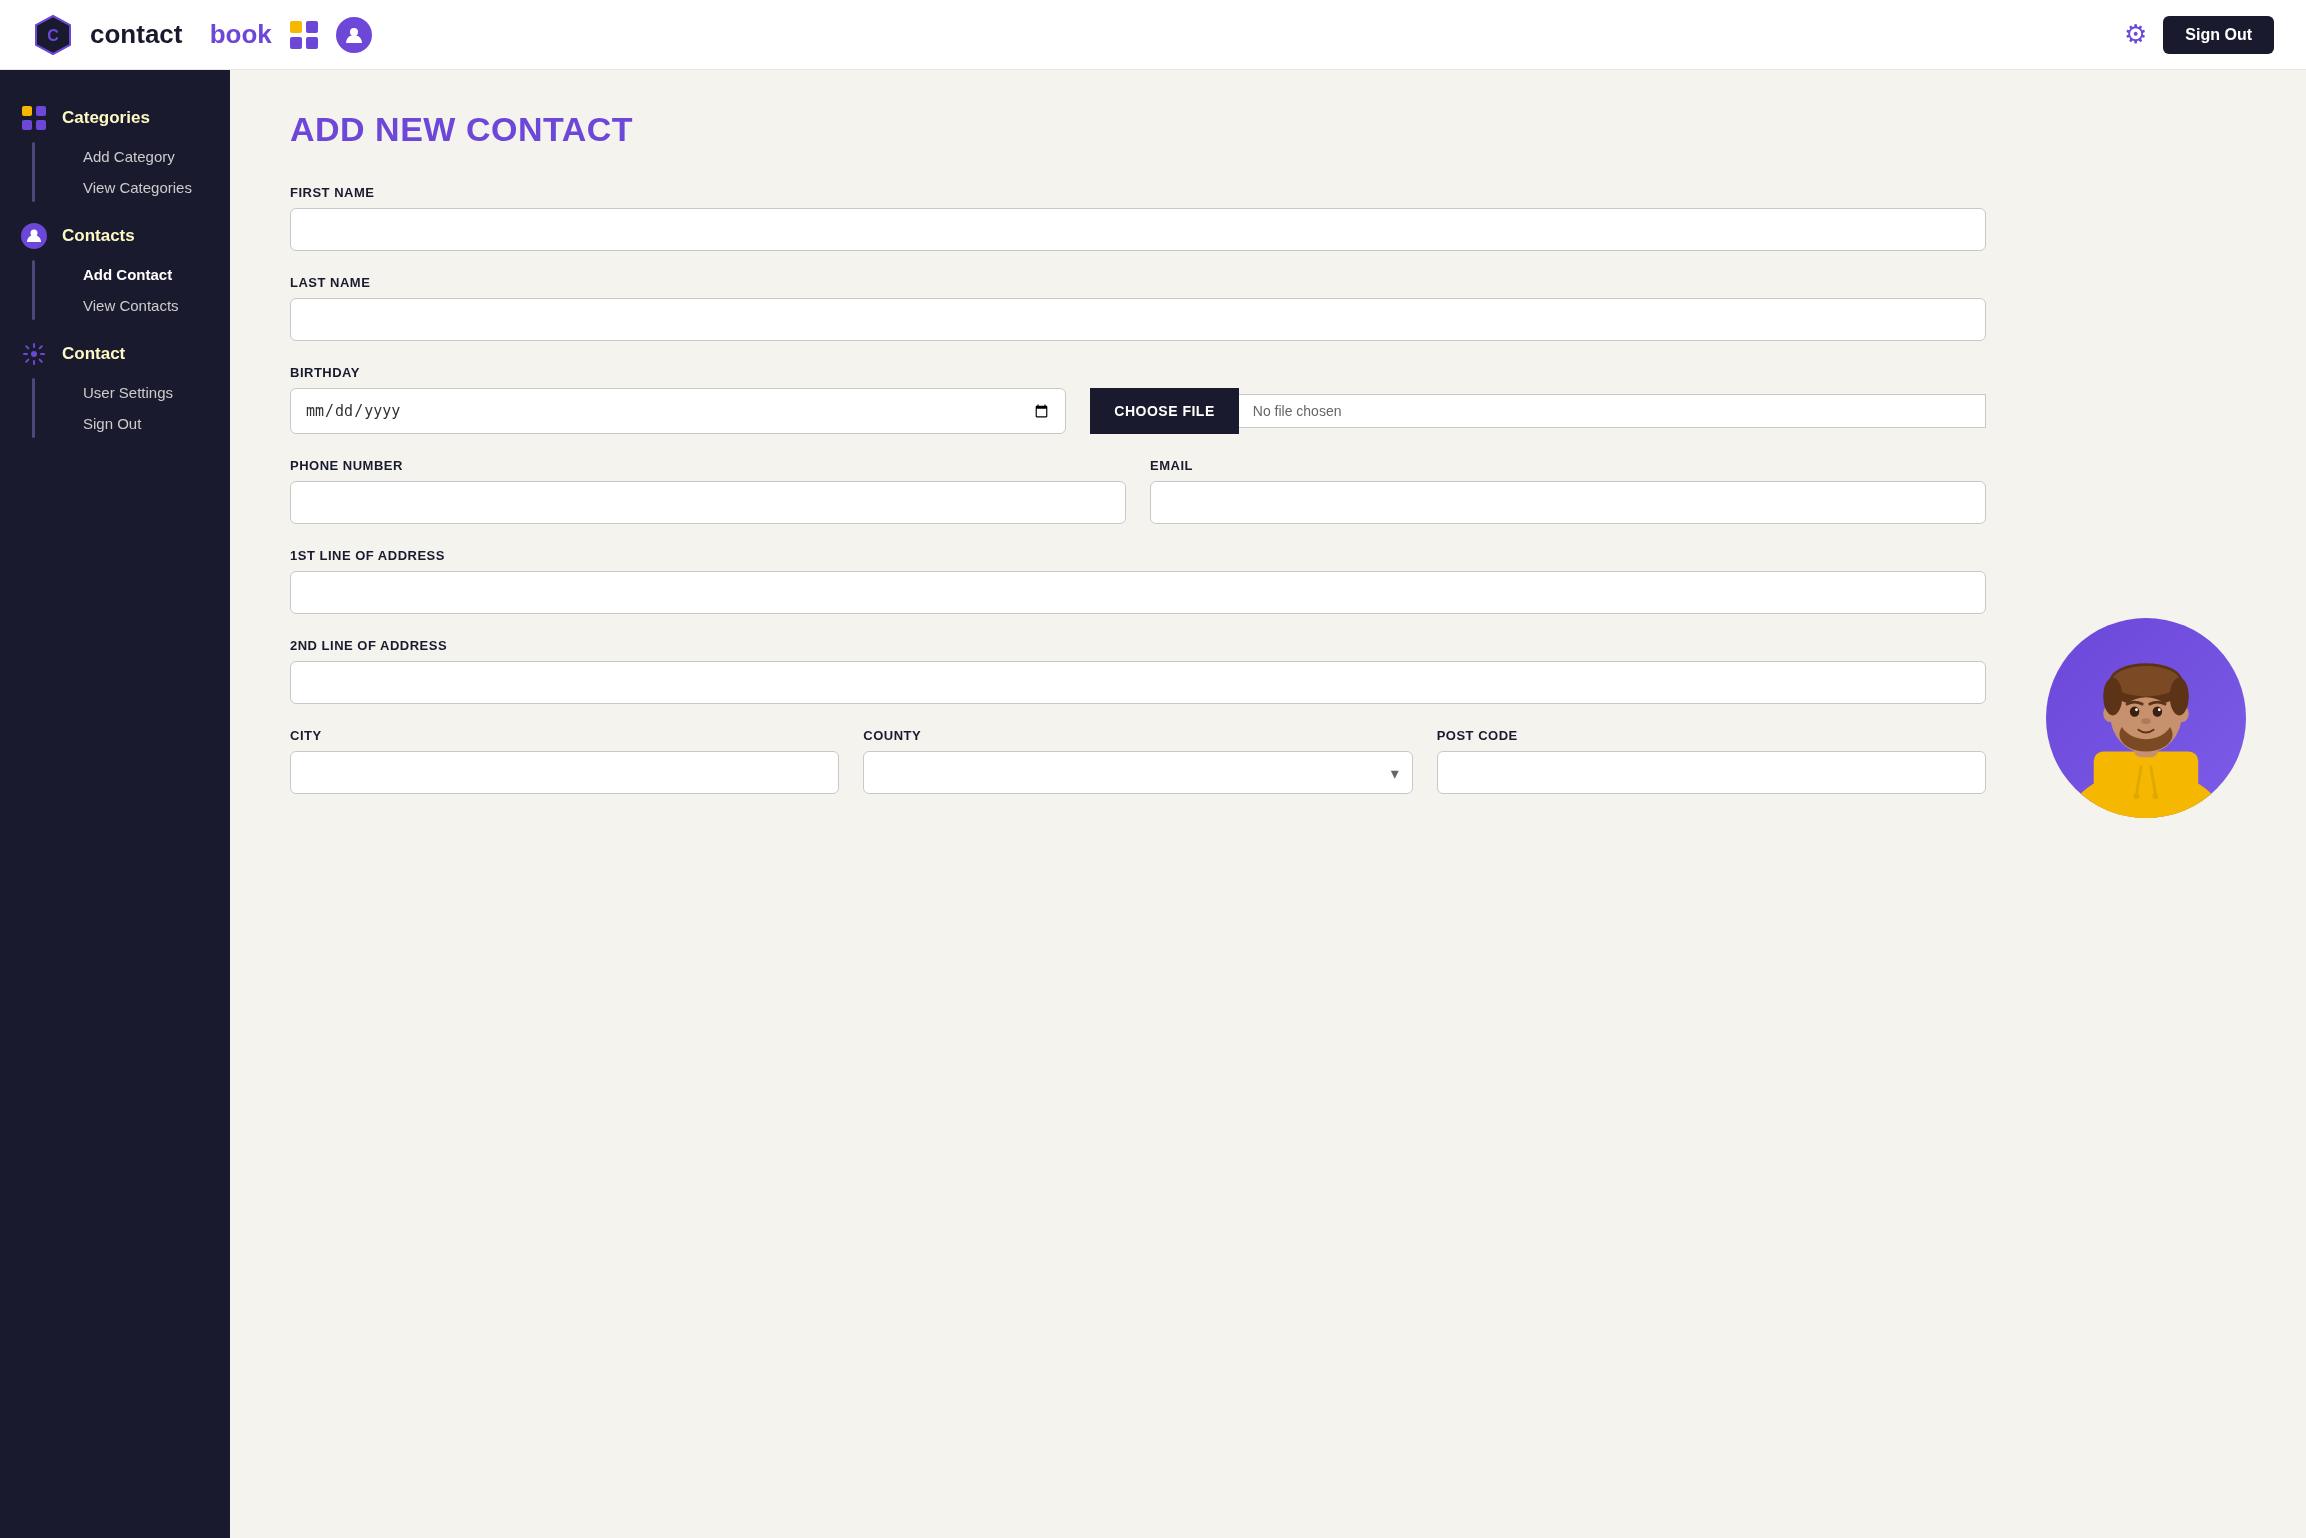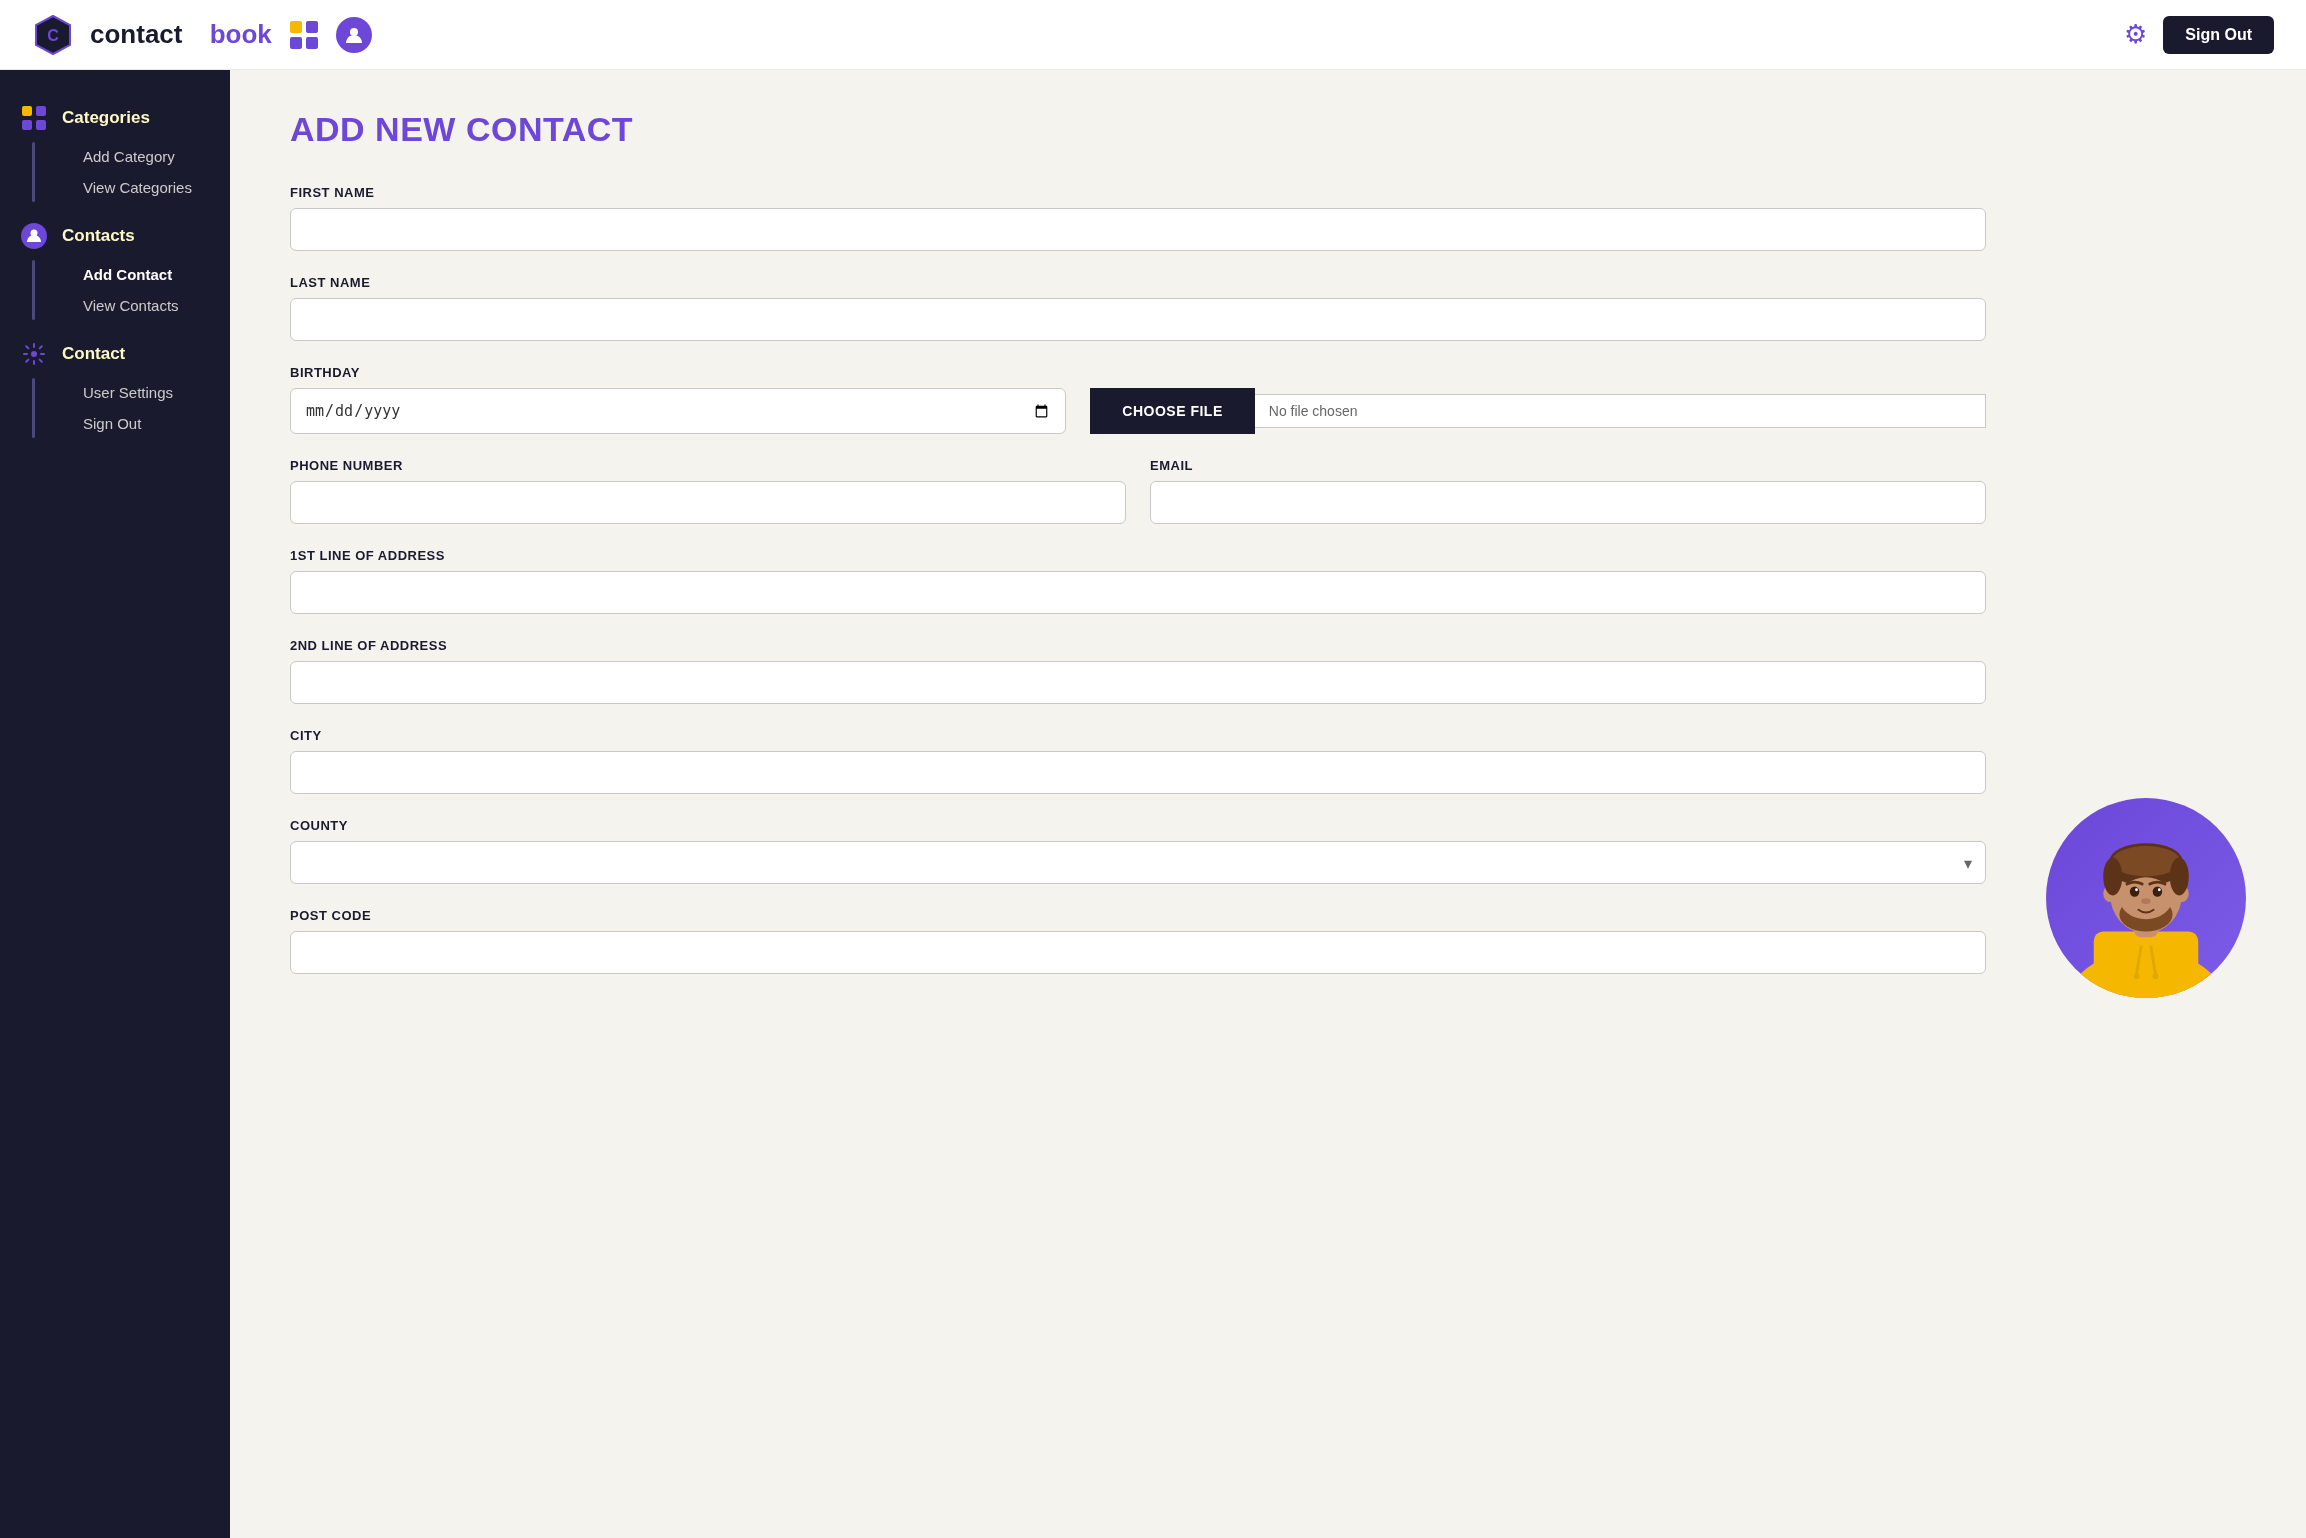--- a/index.html
+++ b/index.html
@@ -181,21 +181,20 @@
       margin-bottom: 24px;
     }
     .form-row-two .form-row {
       flex: 1;
       margin-bottom: 0;
     }
     .form-row-three {
       display: flex;
       gap: 24px;
       margin-bottom: 24px;
-      flex-direction: column;
     }
     .form-row-three .form-row {
       flex: 1;
       margin-bottom: 0;
     }
     .form-label {
       font-size: 13px;
       font-weight: 700;
       color: #1a1a2e;
       letter-spacing: 0.5px;
@@ -241,21 +240,21 @@
     }
     .file-upload-area {
       display: flex;
       align-items: center;
       flex: 1.2;
     }
     .choose-file-btn {
       background: #1a1a2e;
       color: white;
       border: none;
-      padding: 12px 32px;
+      padding: 12px 24px;
       font-size: 14px;
       font-weight: 700;
       letter-spacing: 0.5px;
       cursor: pointer;
       border-radius: 0;
       white-space: nowrap;
       height: 46px;
     }
     .file-chosen-text {
       border: 1.5px solid #c8c8c8;

